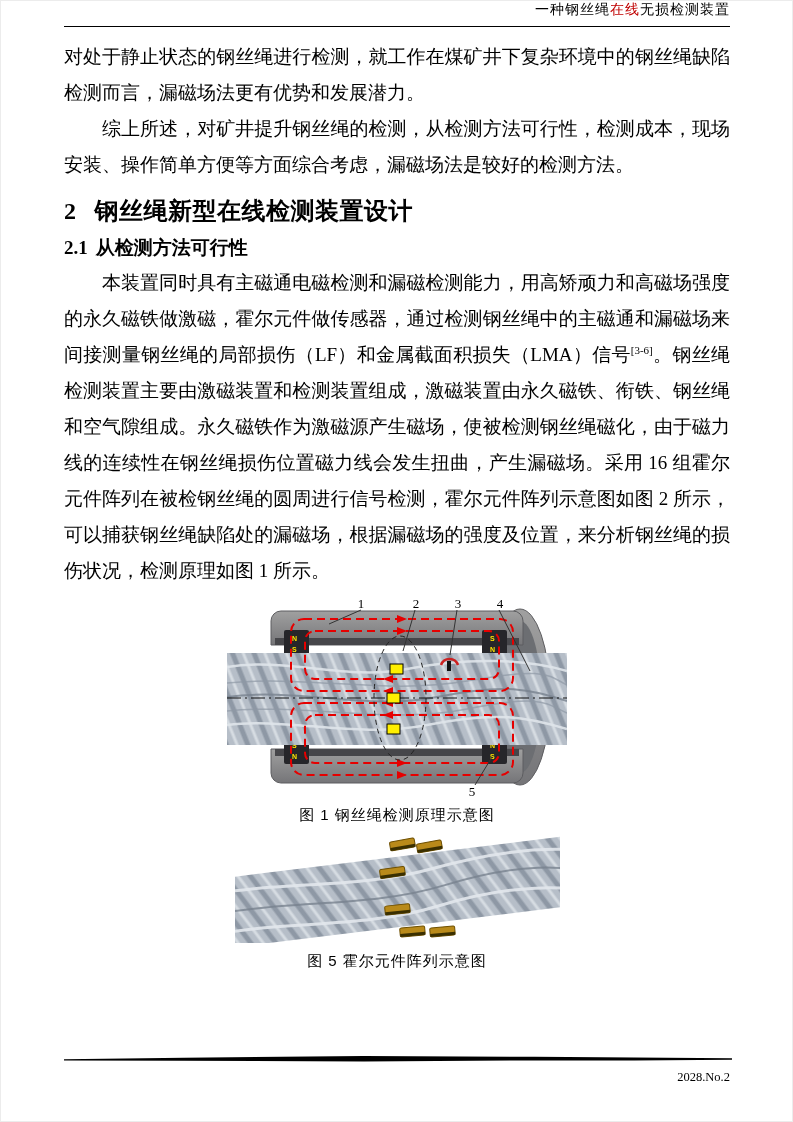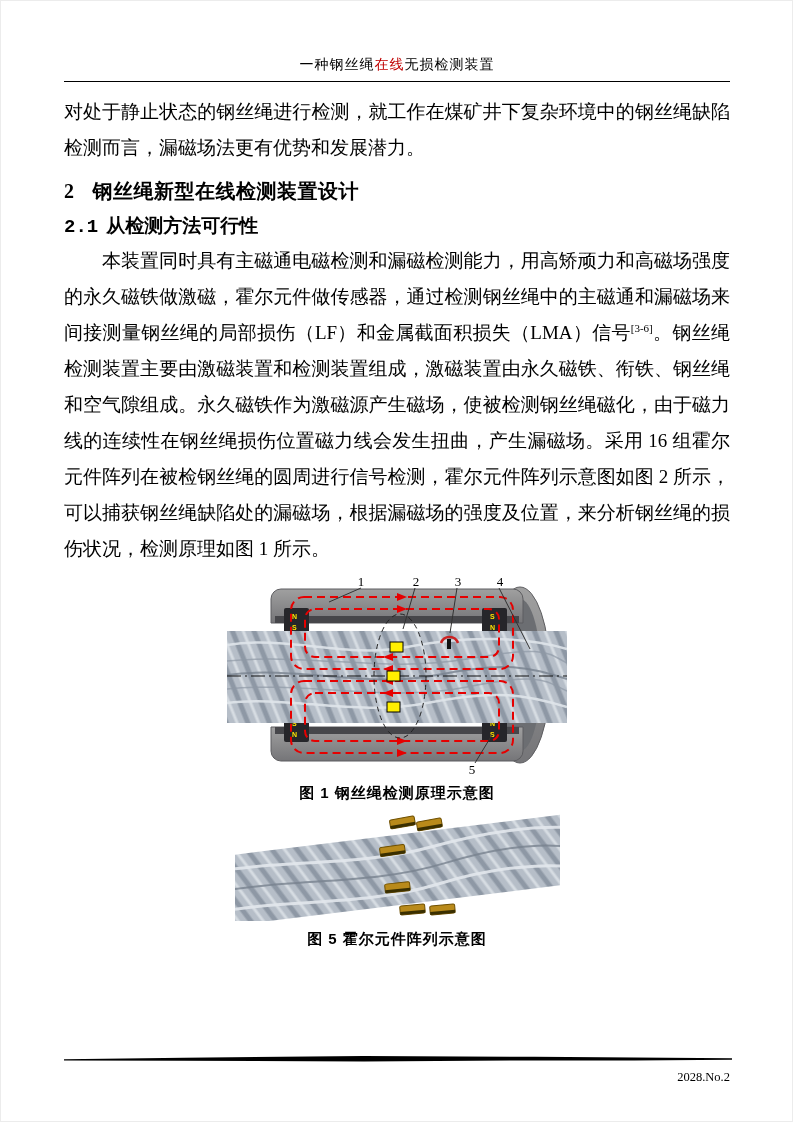--- a/index.html
+++ b/index.html
@@ -8,49 +8,48 @@
     width:793px;height:1122px;
     background:#ffffff;
     font-family:"Liberation Serif", serif;
     color:#000;
     overflow:hidden;
     box-sizing:border-box;
     border:1px solid #ececec;
   }
   .running-header{
     margin:0 62px 0 63px;
-    padding-top:55px;
     padding-bottom:7px;
     border-bottom:1.5px solid #000;
-    text-align:center;
+    text-align:right;
     font-size:14px;
     letter-spacing:1px;
   }
   .running-header .hl{ color:#c00000; }
   .content{ margin:12px 62px 0 63px; }
   p.body-par{
     margin:0; font-size:19px; line-height:36px;
     text-align:justify; text-justify:inter-character;
   }
   p.body-par.first{ margin-top:9px; }
   p.indent{ text-indent:38px; }
   sup.cite{ font-size:11px; vertical-align:super; line-height:0; }
   h2.sec{
-    margin:12px 0 4px 0; font-size:20px; font-weight:bold;
+    margin:12px 0 4px 0; font-size:24px; font-weight:bold;
     font-family:"Liberation Sans", sans-serif; letter-spacing:0.5px;
   }
   h2.sec .num{ font-family:"Liberation Serif", serif; margin-right:18px; }
   h3.subsec{
     margin:8px 0 4px 0; font-size:19px; font-weight:bold;
     font-family:"Liberation Sans", sans-serif;
   }
-  h3.subsec .num{ font-family:Liberation Mono, monospace; margin-right:8px; }
+  h3.subsec .num{ font-family:Liberation Serif, serif; margin-right:8px; }
   .figure-block{ text-align:center; margin-top:8px; }
   .fig-legend{ font-size:14px; margin-top:4px; }
-  .fig-caption{ font-size:15px; font-weight:bold; margin-top:5px;
+  .fig-caption{ font-size:15px; font-weight:normal; margin-top:5px;
                 font-family:"Liberation Sans", sans-serif; letter-spacing:1px;}
   .figure2-block{ text-align:center; margin-top:10px; }
   .page-footer{
     position:absolute; left:63px; right:62px; top:1048px;
   }
   .footer-row{
     position:relative; font-size:12.5px; margin-top:3px; height:18px;
   }
   .footer-page{ position:absolute; left:0; right:0; text-align:center; }
   .footer-issue{ position:absolute; right:0; top:0; }
@@ -63,20 +62,21 @@
 <div class="page">
 
   <div class="running-header">
     <span>一种钢丝绳</span><span class="hl">在线</span><span>无损检测装置</span>
   </div>
 
   <div class="content">
 
     <p class="body-par first">对处于静止状态的钢丝绳进行检测，就工作在煤矿井下复杂环境中的钢丝绳缺陷检测而言，漏磁场法更有优势和发展潜力。</p>
 
+    <p class="body-par indent">综上所述，对矿井提升钢丝绳的检测，从检测方法可行性，检测成本，现场安装、操作简单方便等方面综合考虑，漏磁场法是较好的检测方法。</p>
 
     <h2 class="sec">
       <span class="num">2</span><span>钢丝绳新型在线检测装置设计</span>
     </h2>
 
     <h3 class="subsec">
       <span class="num">2.1</span><span>从检测方法可行性</span>
     </h3>
 
     <p class="body-par indent">

